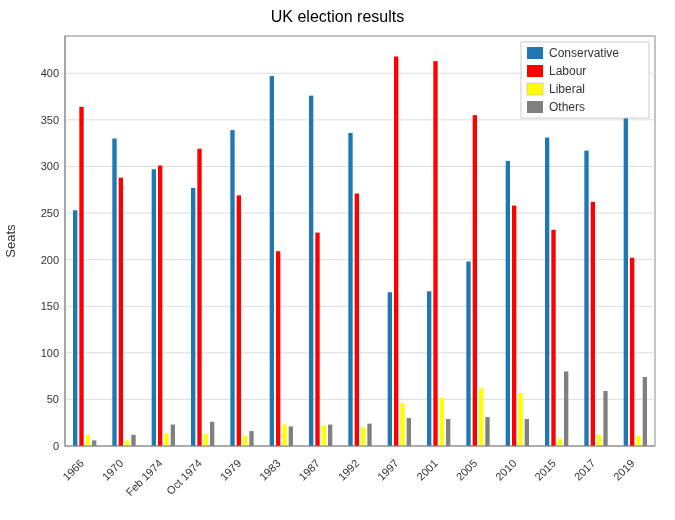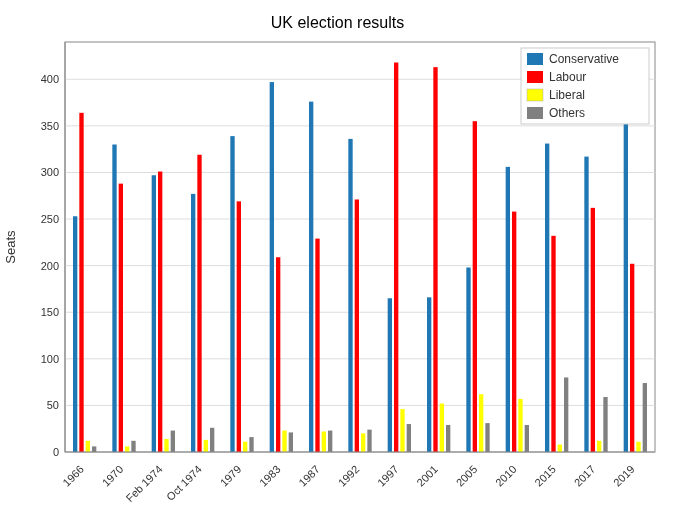--- a/index.html
+++ b/index.html
@@ -12,21 +12,21 @@
     }
     .chart-container {
       width: 675px;
       height: 520px;
       position: relative;
       background: #fff;
     }
     .chart-title {
       text-align: center;
       font-size: 16px;
-      padding-top: 14px;
+      padding-top: 8px;
       color: #000;
     }
     svg {
       display: block;
     }
   </style>
 </head>
 <body>
 
 <div class="chart-container">

